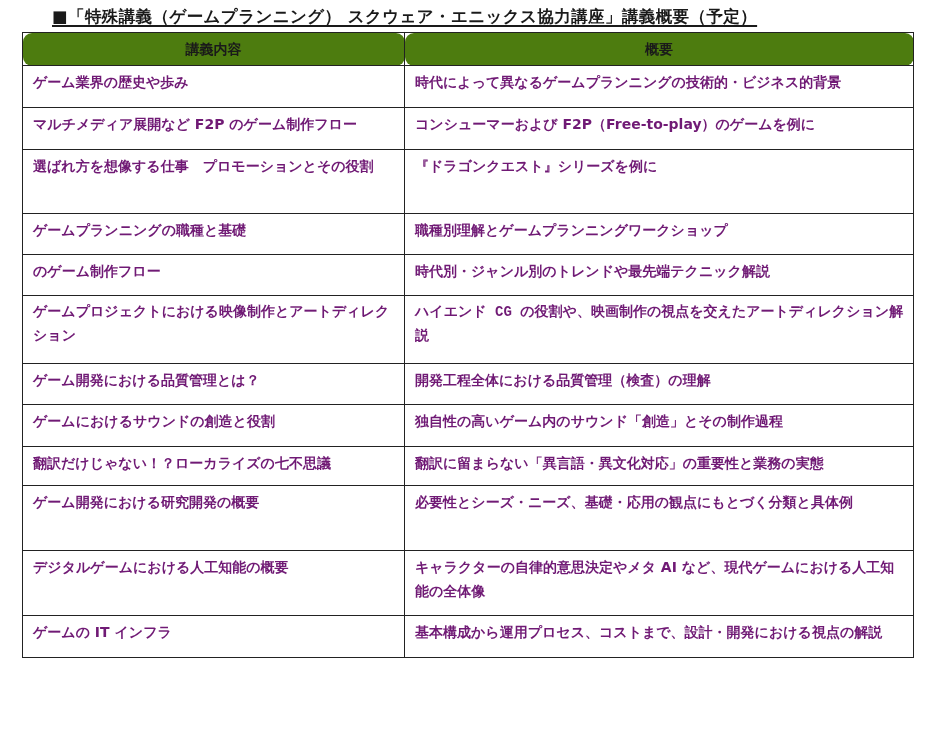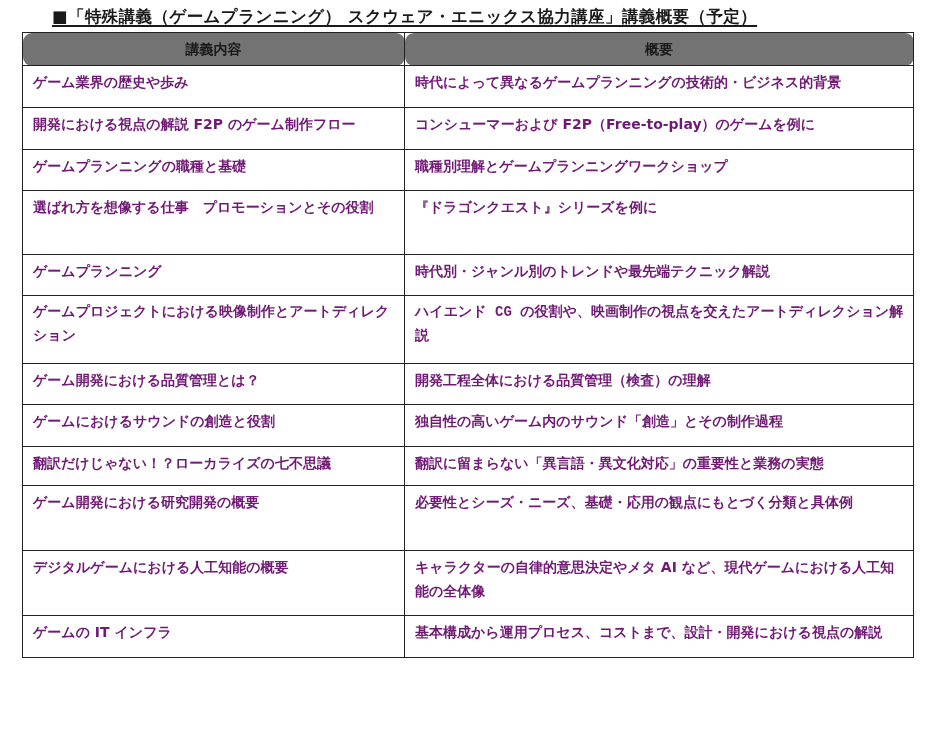--- a/index.html
+++ b/index.html
@@ -20,21 +20,21 @@
       border-collapse: collapse; table-layout: fixed;
     }
     table.syllabus col.c1 { width: 382px; }
     table.syllabus col.c2 { width: 509px; }
     table.syllabus th, table.syllabus td {
       border: 1.5px solid #222;
       font-size: 14px; line-height: 24px; font-weight: bold;
       vertical-align: top; text-align: left;
     }
     table.syllabus th {
-      background: #737373; text-align: center; vertical-align: middle;
+      background: #4d7c0f; text-align: center; vertical-align: middle;
       height: 33px; padding: 0 23px;
     }
     table.syllabus td { padding: 4px 8px 0 10px; color: #701a75; }
     table.syllabus td.col-b { padding-left: 10px; margin-left: 32px; }
   </style>
 </head>
 <body>
 
 <div class="page">
   <div class="title">■「特殊講義（ゲームプランニング） スクウェア・エニックス協力講座」講義概要（予定）</div>
@@ -49,33 +49,33 @@
         <th>講義内容</th>
         <th>概要</th>
       </tr>
     </thead>
     <tbody id="rows">
         <tr style="height: 42px;">
           <td>ゲーム業界の歴史や歩み</td>
           <td class="col-b">時代によって異なるゲームプランニングの技術的・ビジネス的背景</td>
         </tr>
         <tr style="height: 42px;">
-          <td>開発における視点の解説 F2P のゲーム制作フロー</td>
+          <td>マルチメディア展開など F2P のゲーム制作フロー</td>
           <td class="col-b">コンシューマーおよび F2P（Free-to-play）のゲームを例に</td>
-        </tr>
-        <tr style="height: 41px;">
-          <td>ゲームプランニングの職種と基礎</td>
-          <td class="col-b">職種別理解とゲームプランニングワークショップ</td>
         </tr>
         <tr style="height: 64px;">
           <td>選ばれ方を想像する仕事　プロモーションとその役割</td>
           <td class="col-b">『ドラゴンクエスト』シリーズを例に</td>
         </tr>
         <tr style="height: 41px;">
-          <td>ゲームプランニング</td>
+          <td>ゲームプランニングの職種と基礎</td>
+          <td class="col-b">職種別理解とゲームプランニングワークショップ</td>
+        </tr>
+        <tr style="height: 41px;">
+          <td>のゲーム制作フロー</td>
           <td class="col-b">時代別・ジャンル別のトレンドや最先端テクニック解説</td>
         </tr>
         <tr style="height: 68px; font-family: Liberation Mono, monospace;">
           <td>ゲームプロジェクトにおける映像制作とアートディレクション</td>
           <td class="col-b">ハイエンド CG の役割や、映画制作の視点を交えたアートディレクション解説</td>
         </tr>
         <tr style="height: 41px;">
           <td>ゲーム開発における品質管理とは？</td>
           <td class="col-b">開発工程全体における品質管理（検査）の理解</td>
         </tr>

